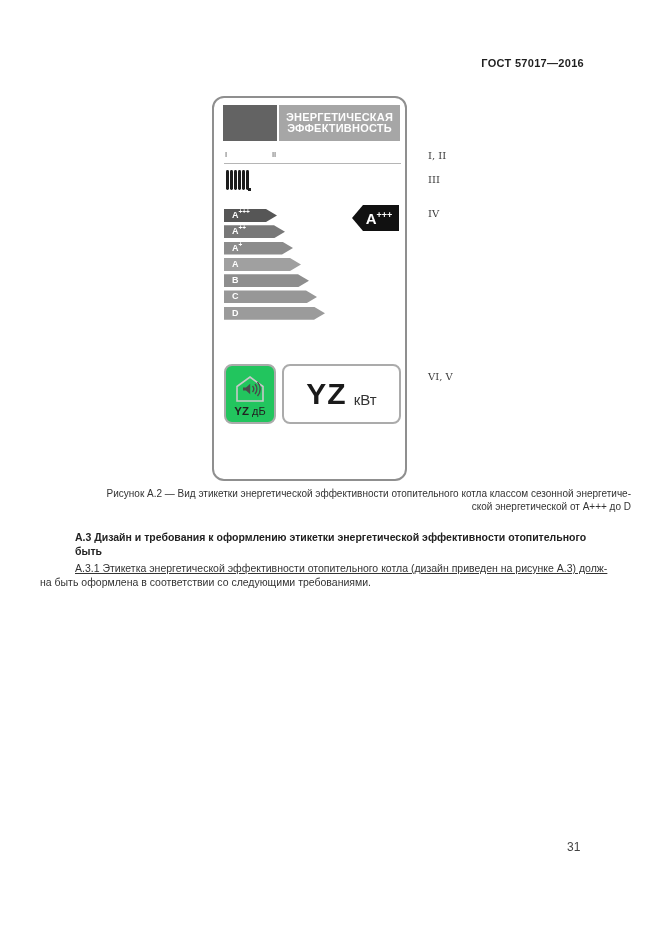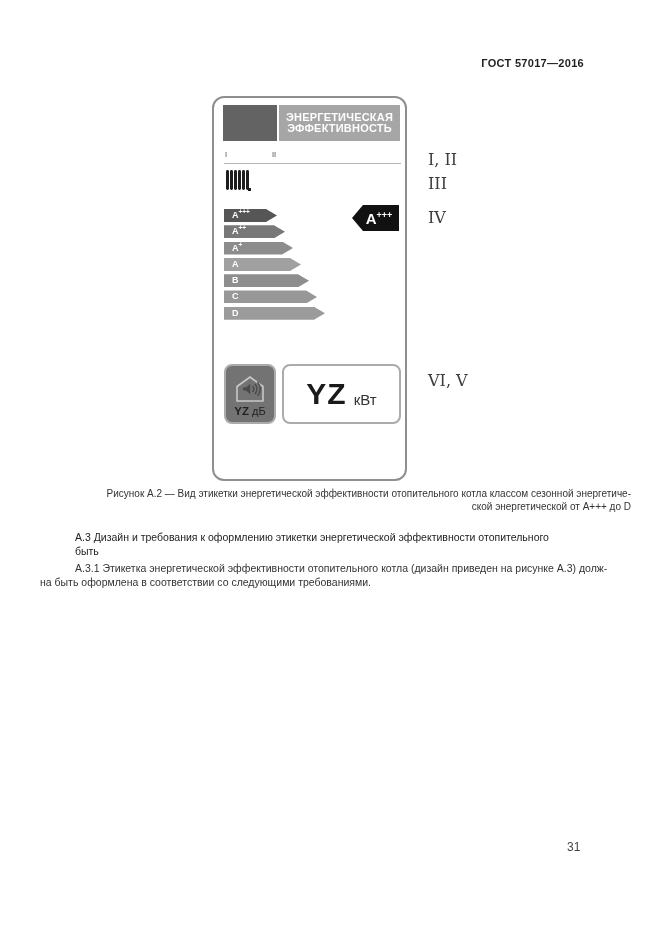--- a/index.html
+++ b/index.html
@@ -55,43 +55,43 @@
     clip-path: polygon(11px 0, 100% 0, 100% 100%, 11px 100%, 0 50%);
     display: flex; align-items: center; justify-content: center;
   }
   .current-arrow .cl { color: #fff; font-weight: bold; font-size: 15px; padding-left: 7px; }
   .current-arrow sup { font-size: 9px; vertical-align: super; }
   
   .bottom-row { position: absolute; top: 266px; left: 10px; display: flex; gap: 6px; }
   .noise-box {
     width: 52px; height: 60px; border: 2px solid #ababab; border-radius: 8px;
     display: flex; flex-direction: column; align-items: center; justify-content: flex-end;
-    padding-bottom: 5px; background: #737373;
+    padding-bottom: 5px; background: #22c55e;
   }
   .noise-box .txt { font-size: 11px; color: #222; margin-top: 2px; white-space: nowrap; }
   .noise-box .txt b { font-size: 11.5px; }
   .power-box {
     width: 119px; height: 60px; border: 2px solid #ababab; border-radius: 8px;
     display: flex; align-items: center; justify-content: center; background: #fff;
   }
   .power-box .val { font-size: 30px; font-weight: bold; color: #1a1a1a; letter-spacing: 1px; }
   .power-box .unit { font-size: 15px; color: #333; margin-left: 7px; margin-top: 10px; }
   
   .callout {
     position: absolute; left: 428px;
-    font-family: "DejaVu Serif", serif; font-size: 16px; color: #3d3d3d;
+    font-family: "DejaVu Serif", serif; font-size: 10px; color: #3d3d3d;
   }
   
   .caption { position: absolute; top: 487px; left: 30px; width: 601px; text-align: right;
     font-size: 10px; line-height: 13px; color: #333; }
   .sec-heading { position: absolute; top: 530px; left: 75px; width: 520px;
-    font-size: 10.5px; font-weight: normal; line-height: 14px; color: #222; }
+    font-size: 10.5px; font-weight: bold; line-height: 14px; color: #222; }
   .sec-par { position: absolute; top: 561px; left: 40px; width: 580px;
     font-size: 10.5px; line-height: 14px; color: #333; }
-  .sec-par .l1 { padding-left: 35px; }
+  .sec-par .l1 { padding-left: 35px; text-decoration: underline; }
   .page-number { position: absolute; top: 840px; left: 567px; font-size: 12px; color: #444; }
 </style>
 </head>
 <body>
 
 <div class="page">
 
   <div class="gost-header">ГОСТ 57017—2016</div>
 
   <div class="label-card">

